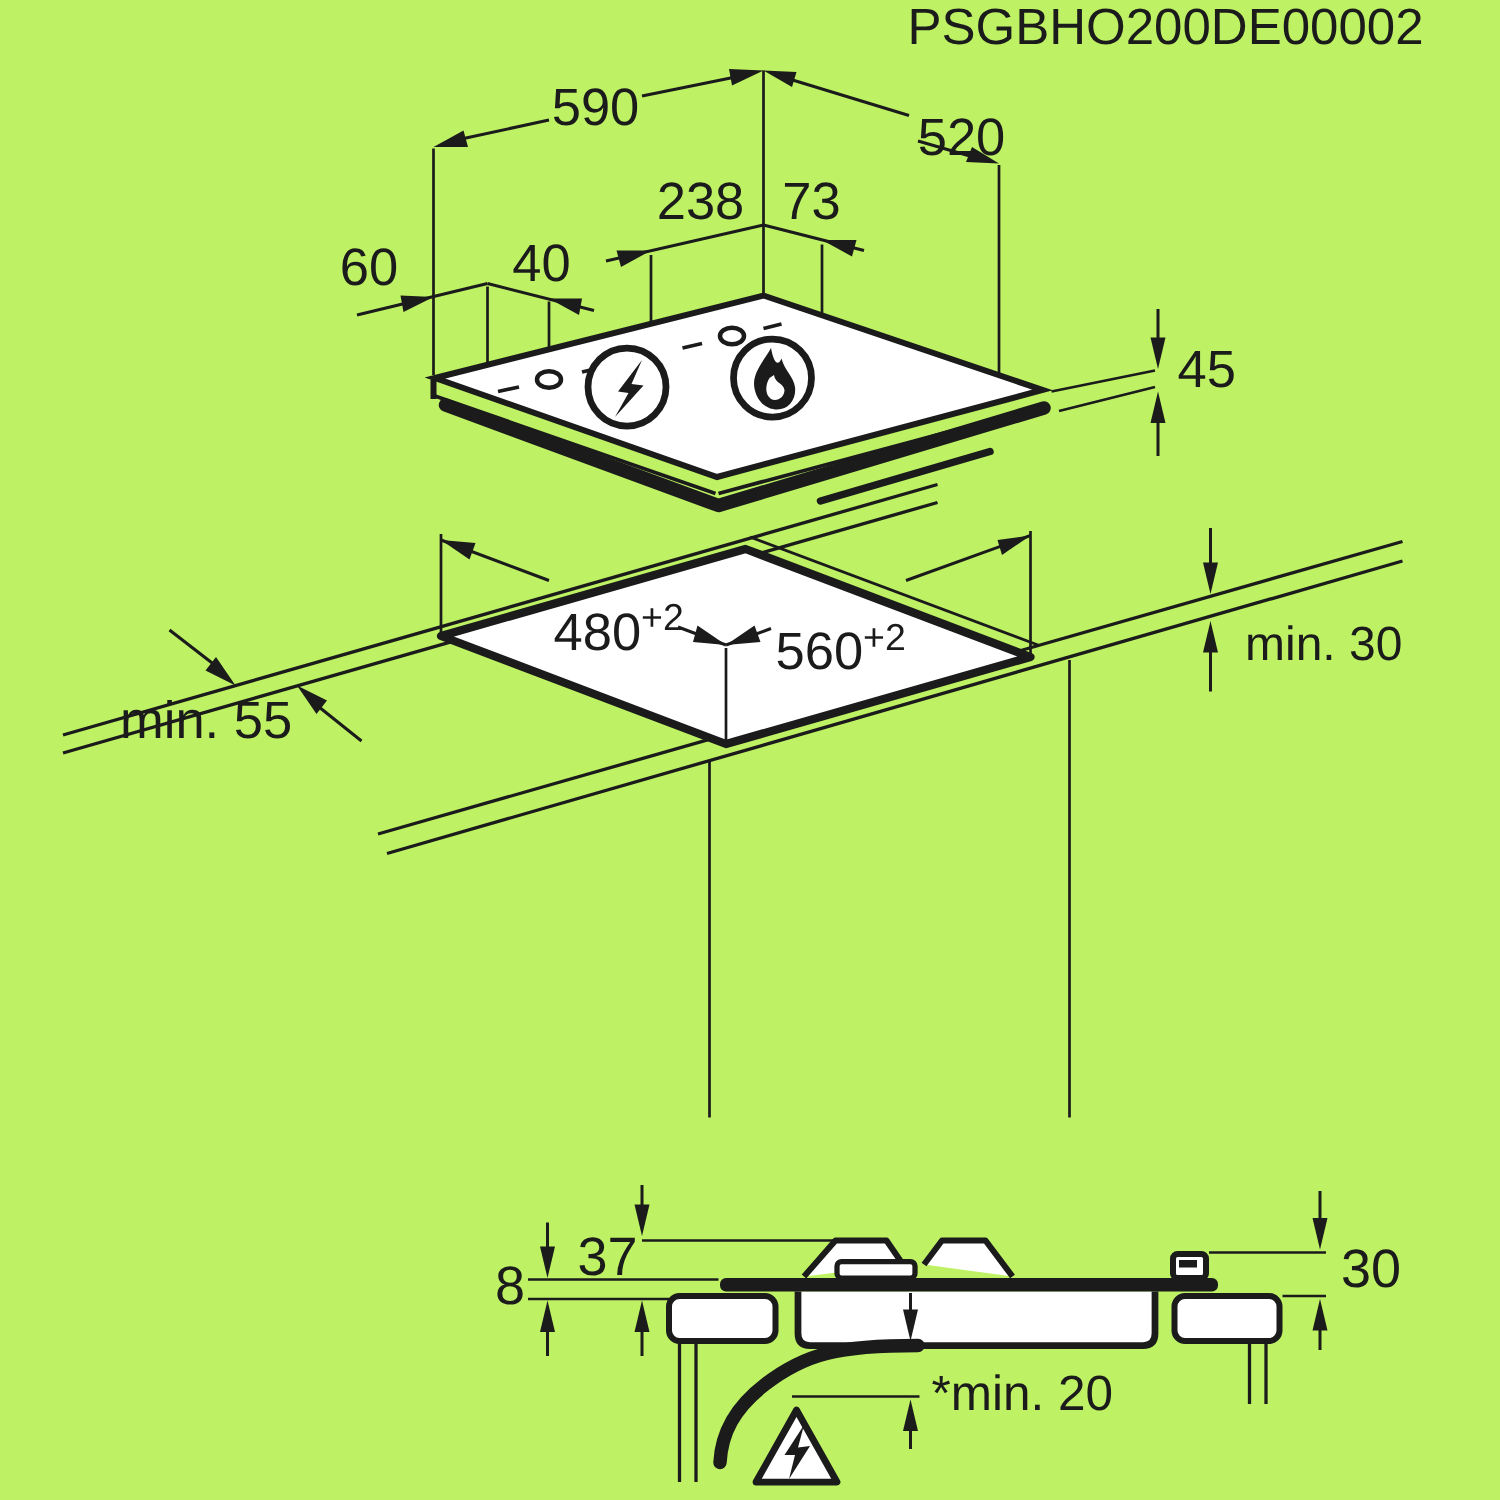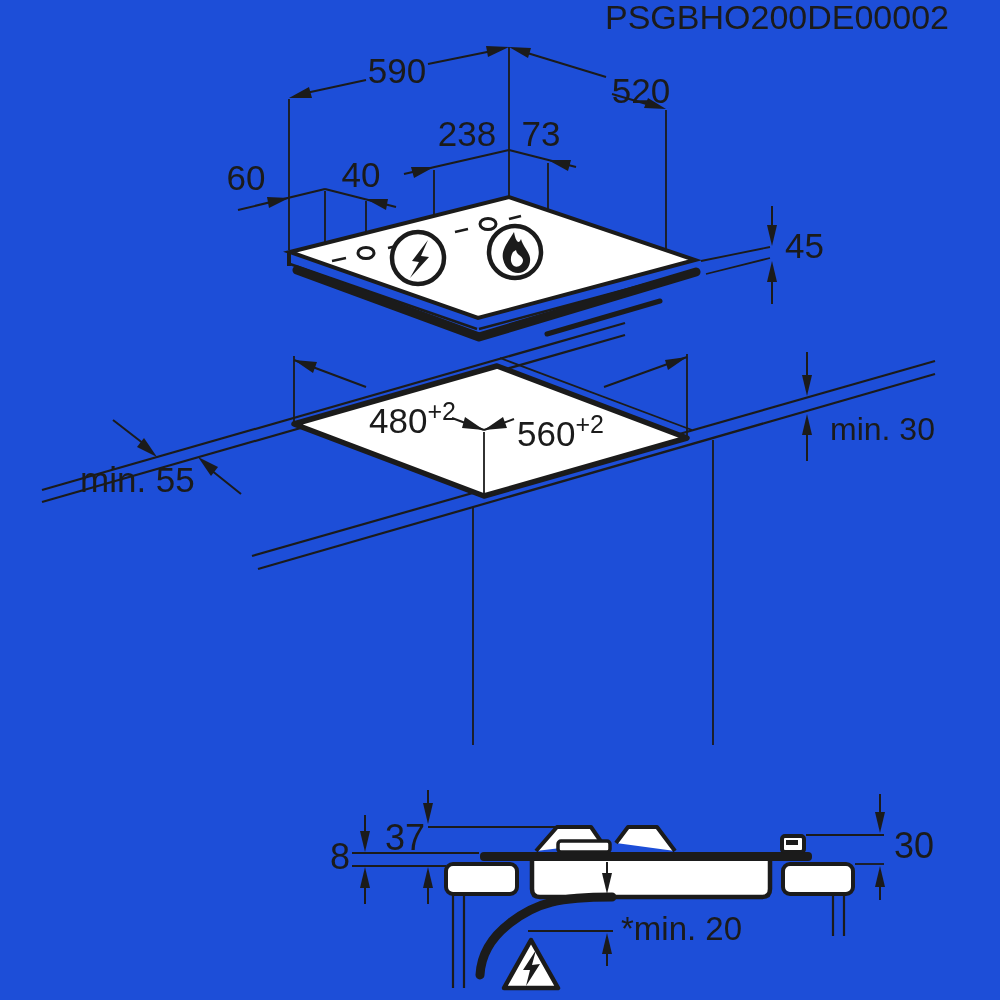--- a/index.html
+++ b/index.html
@@ -1,16 +1,16 @@
 <!DOCTYPE html>
 <html><head>
 <meta charset="utf-8">
 <style>
   html,body{margin:0;padding:0;background:#ffffff;width:1000px;height:1000px;overflow:hidden;}
-  .stage{position:relative;width:1000px;height:1000px;background:#1d4ed8;}
+  .stage{position:relative;width:1000px;height:1000px;background:#bef264;}
   svg{position:absolute;left:0;top:0;}
   .t{font-family:"Liberation Sans","DejaVu Sans",sans-serif;fill:#1b1b1b;font-size:35px;}
   .title{font-size:34px;}
   .small{font-size:25px;}
   .m32{font-size:32px;}
   .m33{font-size:33px;}
   .m36{font-size:36px;}
   .ln{stroke:#1b1b1b;stroke-width:2;fill:none;}
   .thin{stroke:#1b1b1b;stroke-width:1.8;fill:none;}
   .med{stroke:#1b1b1b;stroke-width:2.2;fill:none;}

